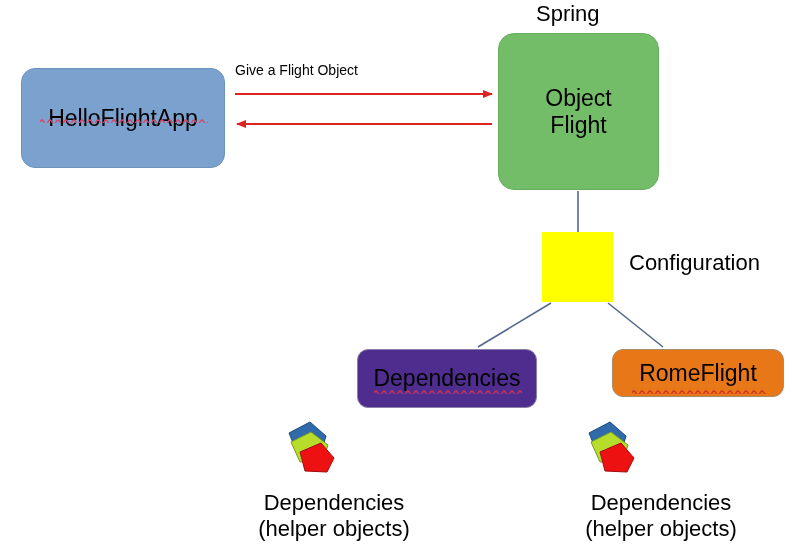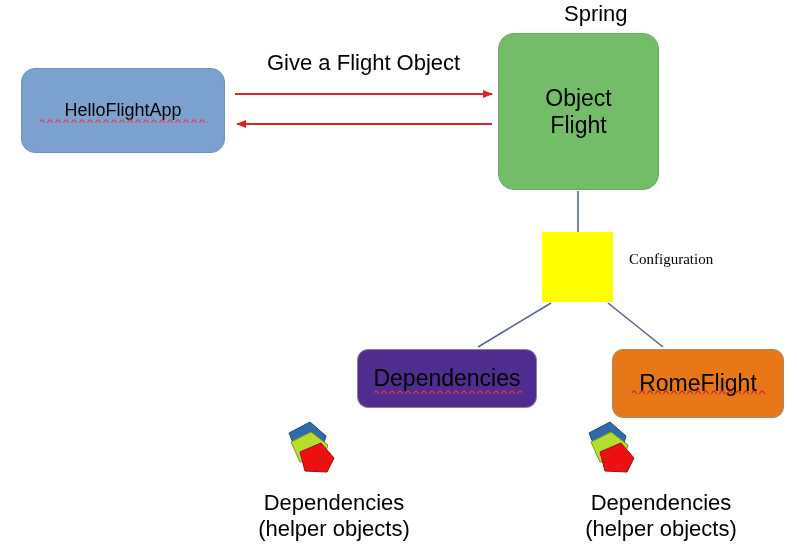--- a/index.html
+++ b/index.html
@@ -35,25 +35,25 @@
   .lbl {
     position: absolute;
     color: #000000;
     white-space: pre-line;
     line-height: 1.2;
   }
 
   
   #node-helloflightapp {
     left: 21px; top: 68px;
-    width: 204px; height: 85px;
+    width: 204px; height: 100px;
     background: #7ba2ce;
     border: 1px solid #6e93bb;
     border-radius: 14px;
-    font-size: 18px;
+    font-size: 23px;
   }
   
   #node-objectfactory {
     left: 498px; top: 33px;
     width: 161px; height: 157px;
     background: #73bd69;
     border: 1px solid #68ad5f;
     border-radius: 16px;
     font-size: 23px;
   }
@@ -71,41 +71,39 @@
     width: 180px; height: 59px;
     background: #4f2d8f;
     border: 1px solid #8a7fa8;
     border-radius: 11px;
     font-size: 23px;
     color: #000000;
   }
   
   #node-romeflight {
     left: 612px; top: 349px;
-    width: 172px; height: 69px;
+    width: 172px; height: 48px;
     background: #e87817;
     border: 1px solid #a98a6b;
     border-radius: 11px;
     font-size: 23px;
   }
 
   
   #label-spring {
-    left: 564px; top: 1px;
+    left: 536px; top: 1px;
     font-size: 22px;
   }
   #label-give-flight-object {
-    left: 235px; top: 50px;
-    font-size: 22px;
-    margin-left: 32px;
+    left: 235px; top: 62px;
+    font-size: 14px;
   }
   #label-configuration {
     left: 629px; top: 250px;
-    font-size: 15px;
-    font-family: Liberation Serif, serif;
+    font-size: 22px;
   }
   #label-deps-left {
     left: 219px; top: 490px;
     font-size: 22px;
     text-align: center;
     width: 230px;
   }
   #label-deps-right {
     left: 546px; top: 490px;
     font-size: 22px;

